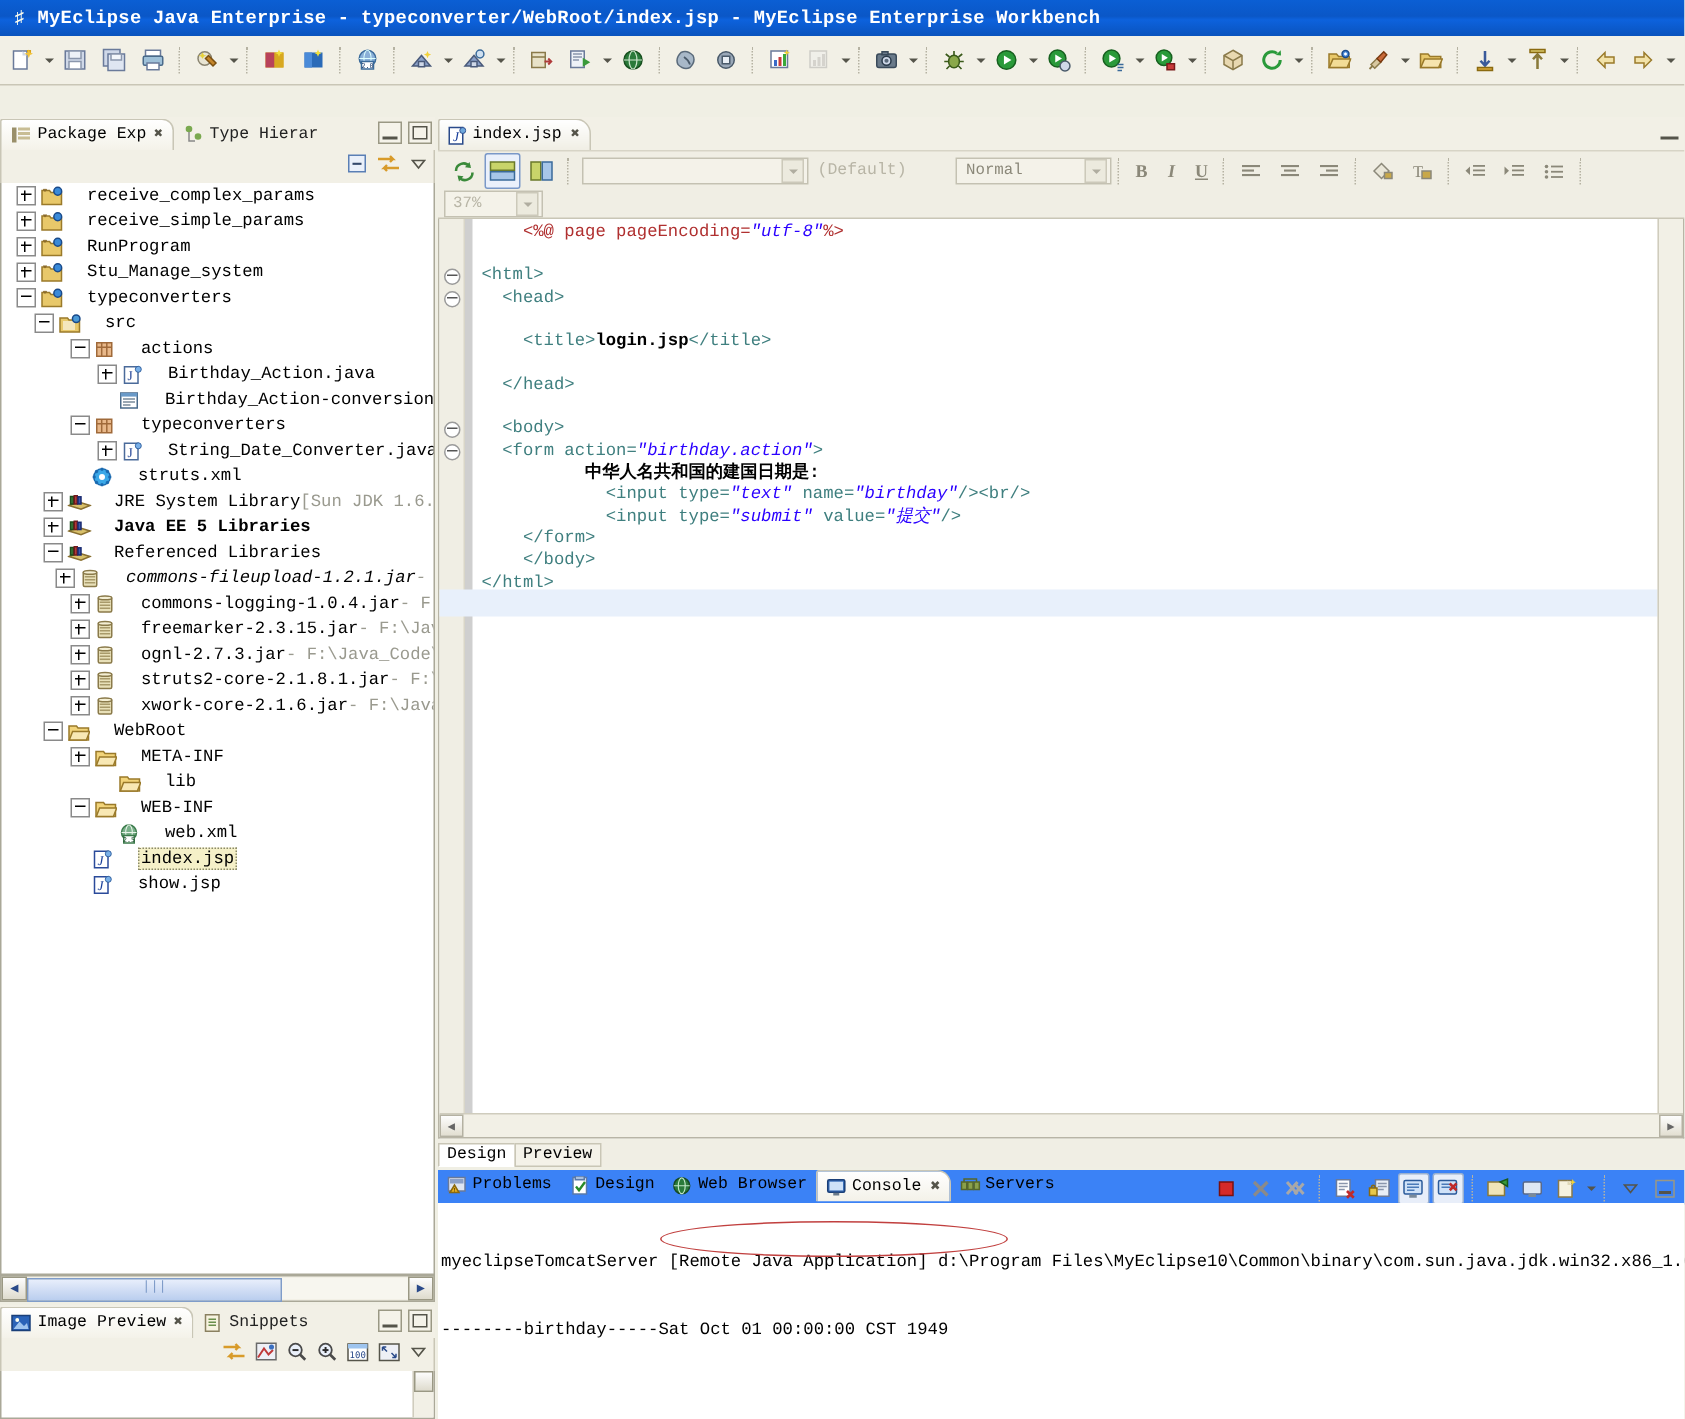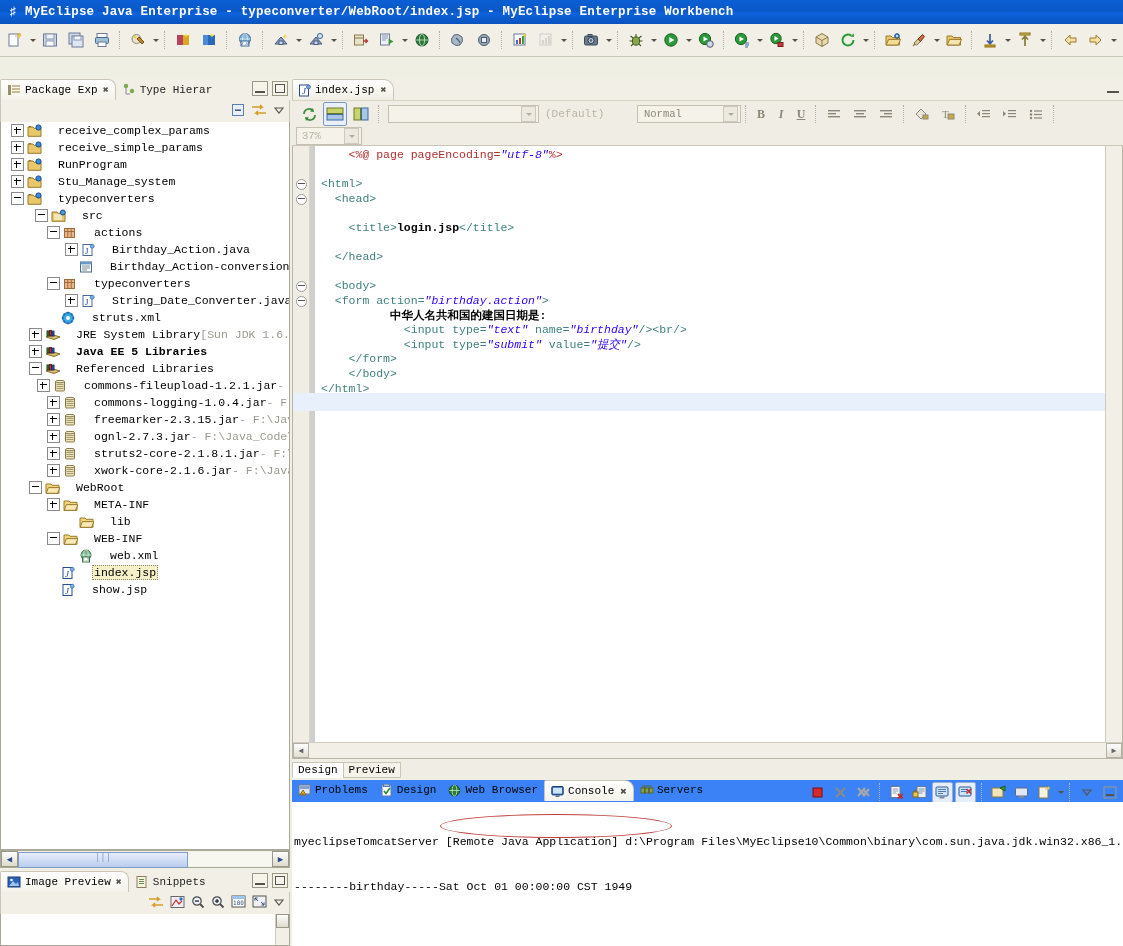--- a/index.html
+++ b/index.html
@@ -545,21 +545,21 @@
           </div>
           <div class="trow" style="padding-left: 10px;">
             <span class="exp minus"></span>
             <span class="ticon"><svg width="15" height="14" viewBox="0 0 15 14">
                 <path d="M1 3 h5 l1 1.3 h7 v8 h-13z" fill="#e8c86a" stroke="#9a7a2a"></path>
                 <circle cx="11.5" cy="3.5" r="2.6" fill="#3a8ad8" stroke="#1a4a8a"></circle>
                 <path d="M2 2 l1 1.2 1-1.2" stroke="#8a6a2a" fill="none"></path>
               </svg></span>
             <span class="tlabel">typeconverters</span>
           </div>
-          <div class="trow" style="padding-left: 34px;">
+          <div class="trow" style="padding-left: 22px;">
             <span class="exp minus"></span>
             <span class="ticon"><svg width="15" height="14" viewBox="0 0 15 14">
                 <path d="M1 3 h5 l1 1.3 h7 v8 h-13z" fill="#e8c86a" stroke="#9a7a2a"></path>
                 <path d="M3 5 h8 v6 h-8z" fill="#f4e6bc"></path>
                 <circle cx="11.8" cy="3.5" r="2.5" fill="#4a9ad8" stroke="#1a4a8a"></circle>
               </svg></span>
             <span class="tlabel">src</span>
           </div>
           <div class="trow" style="padding-left: 46px;">
             <span class="exp minus"></span>
@@ -637,21 +637,21 @@
           <div class="trow" style="padding-left: 28px;">
             <span class="exp minus"></span>
             <span class="ticon"><svg width="16" height="14" viewBox="0 0 16 14">
                 <path d="M1 9 L7 6.5 L15 9 L9 11.5z" fill="#d8c06a" stroke="#8a7030"></path>
                 <rect x="2" y="3" width="2" height="5" fill="#3a7a3a" stroke="#1a4a1a"></rect>
                 <rect x="4.5" y="2.5" width="2" height="5.5" fill="#b03a3a" stroke="#701a1a"></rect>
                 <rect x="7" y="3.2" width="2" height="4.8" fill="#3a5ab0" stroke="#1a2a70"></rect>
               </svg></span>
             <span class="tlabel">Referenced Libraries</span>
           </div>
-          <div class="trow" style="padding-left: 36px;">
+          <div class="trow" style="padding-left: 36px; font-style: italic;">
             <span class="exp plus"></span>
             <span class="ticon"><svg width="15" height="14" viewBox="0 0 15 14">
                 <rect x="2.5" y="2" width="9" height="10" rx="1" fill="#e8e0b8" stroke="#8a7a4a"></rect>
                 <ellipse cx="7" cy="2.6" rx="4.5" ry="1.2" fill="#f4efd4" stroke="#8a7a4a"></ellipse>
                 <path d="M3.5 5.5 h7 M3.5 7.5 h7 M3.5 9.5 h7" stroke="#a89a6a"></path>
               </svg></span>
             <span class="tlabel">commons-fileupload-1.2.1.jar</span>
             <span class="tdim"> - F:</span>
           </div>
           <div class="trow" style="padding-left: 46px;">

